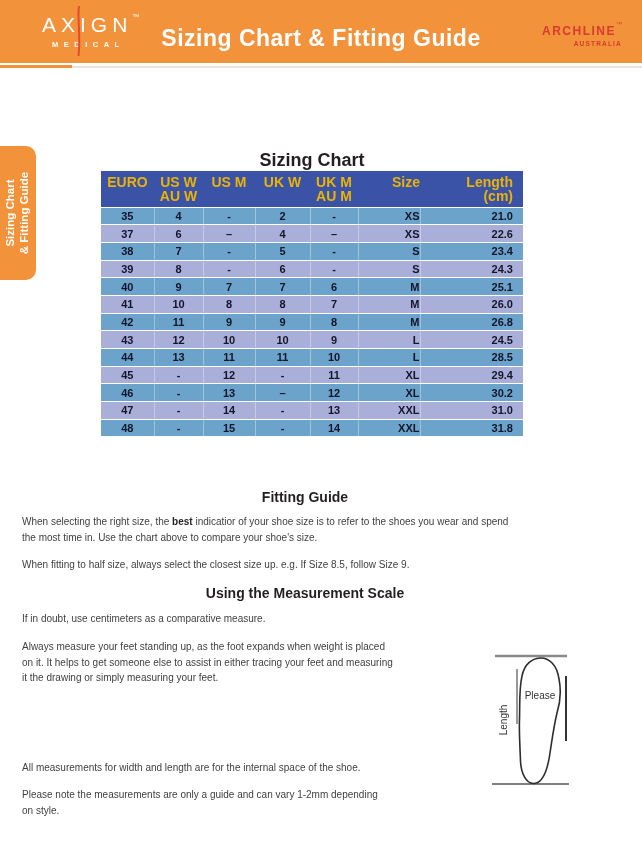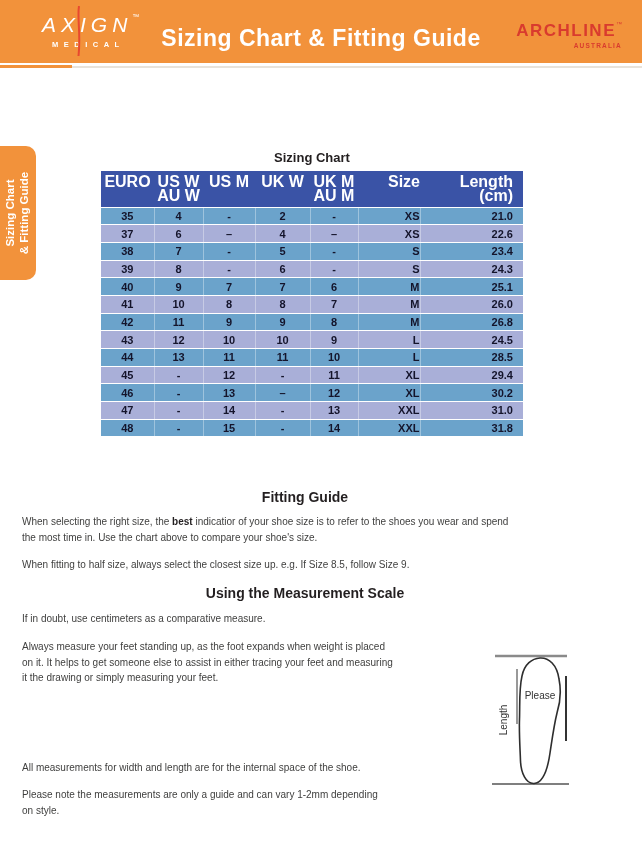--- a/index.html
+++ b/index.html
@@ -6,48 +6,48 @@
   html,body { background:#fff; }
   body { font-family:"Liberation Sans", sans-serif; }
   .page { position:relative; width:642px; height:848px; background:#ffffff; overflow:hidden; }
 
   
   .banner { position:absolute; left:0; top:0; width:642px; height:63px; background:#F2923B; }
   .banner-underline-light { position:absolute; left:0; top:66px; width:642px; height:2px; background:#E8E3DB; }
   .banner-underline-orange { position:absolute; left:0; top:65px; width:72px; height:3px; background:#F2923B; }
 
   .axign { position:absolute; left:42px; top:13px; color:#fff; }
-  .axign-name { font-size:21px; letter-spacing:5px; font-weight:normal;font-style:italic; }
+  .axign-name { font-size:21px; letter-spacing:5px; font-weight:normal; }
   .axign-tm { font-size:7px; vertical-align:top; letter-spacing:0; }
   .axign-sub { font-size:7.5px; font-weight:bold; letter-spacing:5.5px; margin-top:3px; margin-left:10px; }
   .axign-squiggle { position:absolute; left:75px; top:6px; }
 
   .banner-title { position:absolute; left:0; top:25px; width:642px; text-align:center;
                   color:#fff; font-size:23px; font-weight:bold; letter-spacing:0.5px; }
 
   .archline { position:absolute; right:20px; top:21px; text-align:right; color:#D93B2E; }
-  .archline-name { font-size:17px; font-weight:bold; letter-spacing:1.5px; }
+  .archline-name { font-size:12px; font-weight:bold; letter-spacing:1.5px; }
   .archline-tm { font-size:6px; vertical-align:top; }
   .archline-sub { font-size:6.5px; font-weight:bold; letter-spacing:1.2px; margin-top:1px; }
 
   
   .side-tab { position:absolute; left:0; top:146px; width:36px; height:134px;
               background:#F2923B; border-radius:0 10px 10px 0; }
   .side-tab-text { position:absolute; left:-49px; top:52px; width:134px; height:30px;
                    transform:rotate(-90deg); color:#fff; font-weight:bold; font-size:11.5px;
                    line-height:14px; text-align:center; white-space:pre-line; }
 
   
   .table-title { position:absolute; left:101px; top:150px; width:422px; text-align:center;
-                 font-size:13px; font-weight:bold; color:#231F20; }
+                 font-size:18px; font-weight:bold; color:#231F20; }
   .foot-note { position:absolute; right:119px; top:156px; font-size:12.5px; font-weight:bold; color:#231F20;margin-top:24px; }
 
   table.sizing { position:absolute; left:101px; top:171px; width:422px;
                  border-collapse:collapse; table-layout:fixed; }
-  table.sizing thead th { background:#3A53A6; color:#ffffff; font-size:16px; font-weight:bold;
+  table.sizing thead th { background:#3A53A6; color:#eab308; font-size:14px; font-weight:bold;
                           height:36px; vertical-align:top; padding-top:4px; line-height:14px;
                           border-bottom:1px solid #fff; }
   table.sizing tbody td { height:17.7px; font-size:11px; font-weight:bold; color:#14142B;
                           border-bottom:1px solid #fff; border-right:1px solid rgba(255,255,255,0.35); }
   table.sizing tbody td:last-child { border-right:none; }
   table.sizing tbody tr:nth-child(odd)  { background:#6BA3CB; }
   table.sizing tbody tr:nth-child(even) { background:#A9AFD8; }
   .col-c { text-align:center; }
   .col-l { text-align:right; padding-left:12px; }
   .col-r { text-align:right; padding-right:10px; }

